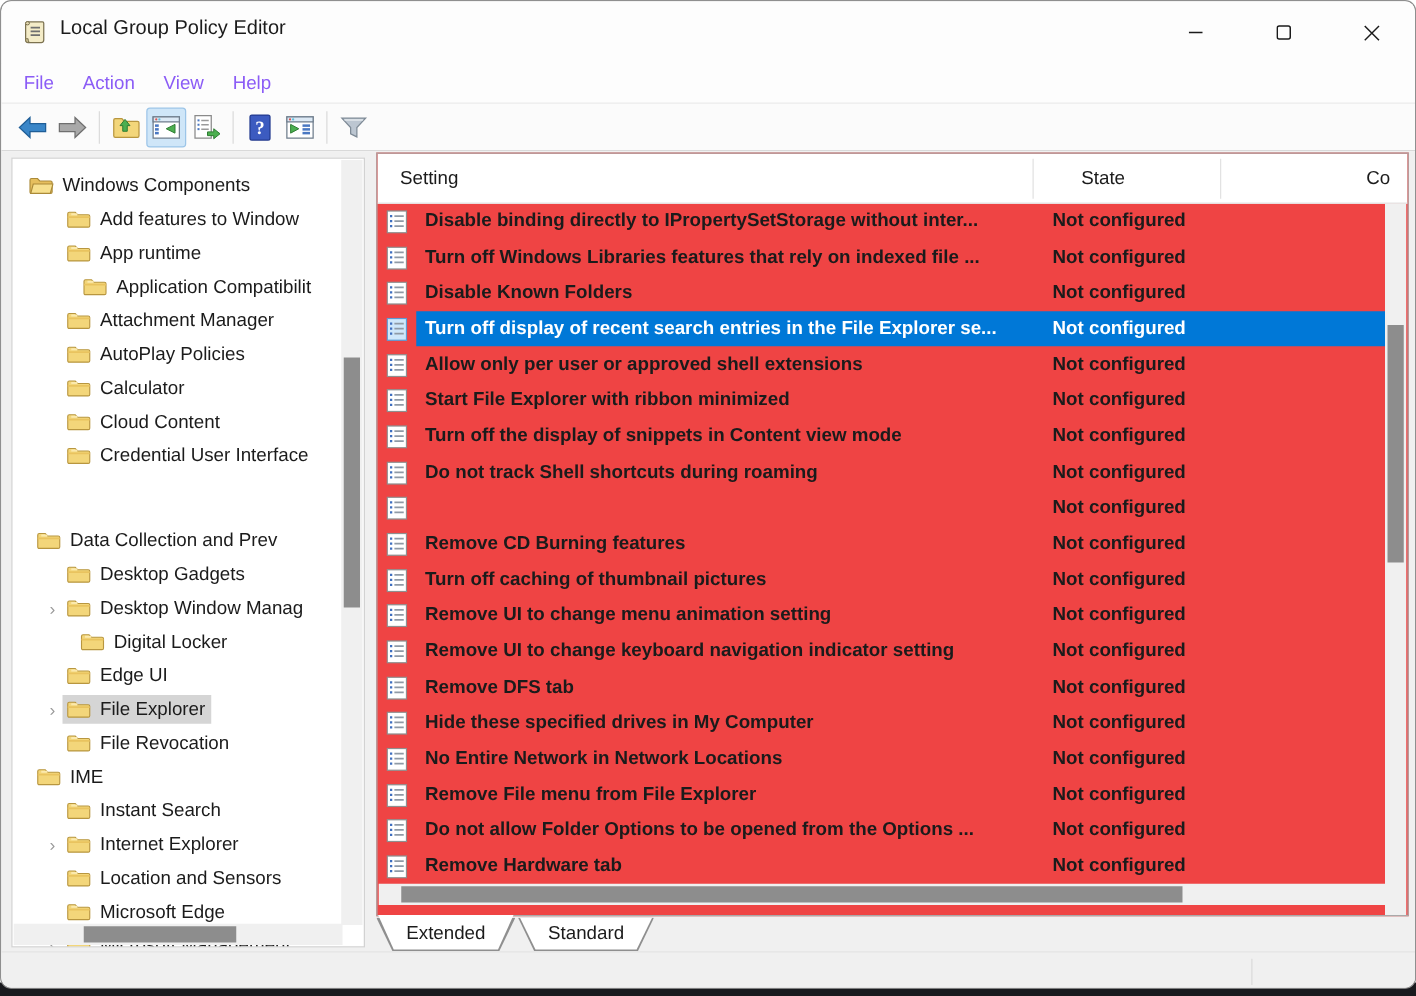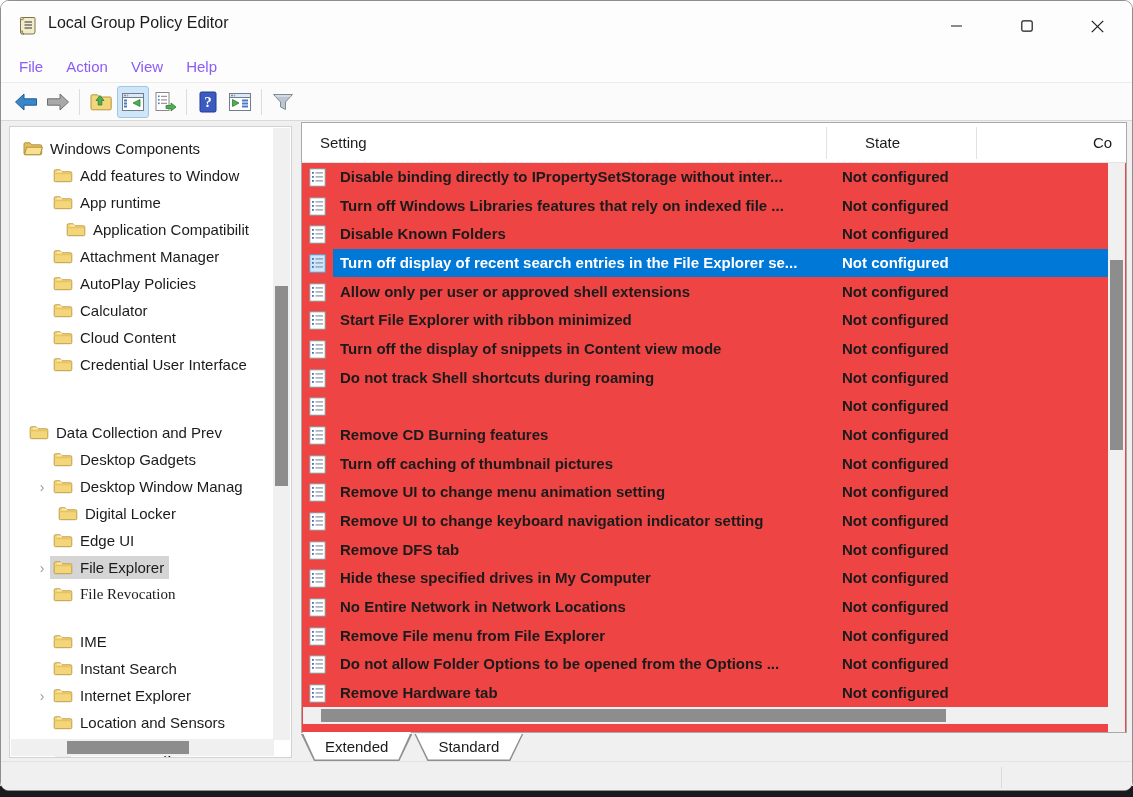--- a/index.html
+++ b/index.html
@@ -354,21 +354,21 @@
                 <span>
                   <svg width="20" height="15" viewBox="0 0 20 15">
                     <path d="M1.2 3 Q1.2 1.8 2.4 1.8 H7.2 L9 3.8 H17.6 Q18.8 3.8 18.8 5 V12.5 Q18.8 13.7 17.6 13.7 H2.4 Q1.2 13.7 1.2 12.5 Z" fill="#f3d67a" stroke="#b8963f" stroke-width="0.9"></path>
                     <path d="M1.2 5.6 H18.8" stroke="#e9c35f" stroke-width="1.4"></path>
                     <rect x="4" y="2.6" width="5" height="1.6" fill="#fbe9ad"></rect>
                   </svg>
                 </span>
                 <span class="tlabel">Desktop Window Manag</span>
               </span>
             </div>
-            <div class="trow" style="padding-left: 29px;">
+            <div class="trow" style="padding-left: 17px; margin-left: 18px;">
               <span class="tchev"></span>
               <span class="thl">
                 <span>
                   <svg width="20" height="15" viewBox="0 0 20 15">
                     <path d="M1.2 3 Q1.2 1.8 2.4 1.8 H7.2 L9 3.8 H17.6 Q18.8 3.8 18.8 5 V12.5 Q18.8 13.7 17.6 13.7 H2.4 Q1.2 13.7 1.2 12.5 Z" fill="#f3d67a" stroke="#b8963f" stroke-width="0.9"></path>
                     <path d="M1.2 5.6 H18.8" stroke="#e9c35f" stroke-width="1.4"></path>
                     <rect x="4" y="2.6" width="5" height="1.6" fill="#fbe9ad"></rect>
                   </svg>
                 </span>
                 <span class="tlabel">Digital Locker</span>
@@ -393,34 +393,34 @@
                 <span>
                   <svg width="20" height="15" viewBox="0 0 20 15">
                     <path d="M1.2 3 Q1.2 1.8 2.4 1.8 H7.2 L9 3.8 H17.6 Q18.8 3.8 18.8 5 V12.5 Q18.8 13.7 17.6 13.7 H2.4 Q1.2 13.7 1.2 12.5 Z" fill="#f3d67a" stroke="#b8963f" stroke-width="0.9"></path>
                     <path d="M1.2 5.6 H18.8" stroke="#e9c35f" stroke-width="1.4"></path>
                     <rect x="4" y="2.6" width="5" height="1.6" fill="#fbe9ad"></rect>
                   </svg>
                 </span>
                 <span class="tlabel">File Explorer</span>
               </span>
             </div>
-            <div class="trow" style="padding-left: 24px; font-family: Liberation Serif, serif;">
+            <div class="trow" style="padding-left: 24px;">
               <span class="tchev"></span>
               <span class="thl">
                 <span>
                   <svg width="20" height="15" viewBox="0 0 20 15">
                     <path d="M1.2 3 Q1.2 1.8 2.4 1.8 H7.2 L9 3.8 H17.6 Q18.8 3.8 18.8 5 V12.5 Q18.8 13.7 17.6 13.7 H2.4 Q1.2 13.7 1.2 12.5 Z" fill="#f3d67a" stroke="#b8963f" stroke-width="0.9"></path>
                     <path d="M1.2 5.6 H18.8" stroke="#e9c35f" stroke-width="1.4"></path>
                     <rect x="4" y="2.6" width="5" height="1.6" fill="#fbe9ad"></rect>
                   </svg>
                 </span>
                 <span class="tlabel">File Revocation</span>
               </span>
             </div>
-            <div class="trow" style="padding-left: 24px; margin-top: 20px;">
+            <div class="trow" style="">
               <span class="tchev"></span>
               <span class="thl">
                 <span>
                   <svg width="20" height="15" viewBox="0 0 20 15">
                     <path d="M1.2 3 Q1.2 1.8 2.4 1.8 H7.2 L9 3.8 H17.6 Q18.8 3.8 18.8 5 V12.5 Q18.8 13.7 17.6 13.7 H2.4 Q1.2 13.7 1.2 12.5 Z" fill="#f3d67a" stroke="#b8963f" stroke-width="0.9"></path>
                     <path d="M1.2 5.6 H18.8" stroke="#e9c35f" stroke-width="1.4"></path>
                     <rect x="4" y="2.6" width="5" height="1.6" fill="#fbe9ad"></rect>
                   </svg>
                 </span>
                 <span class="tlabel">IME</span>

